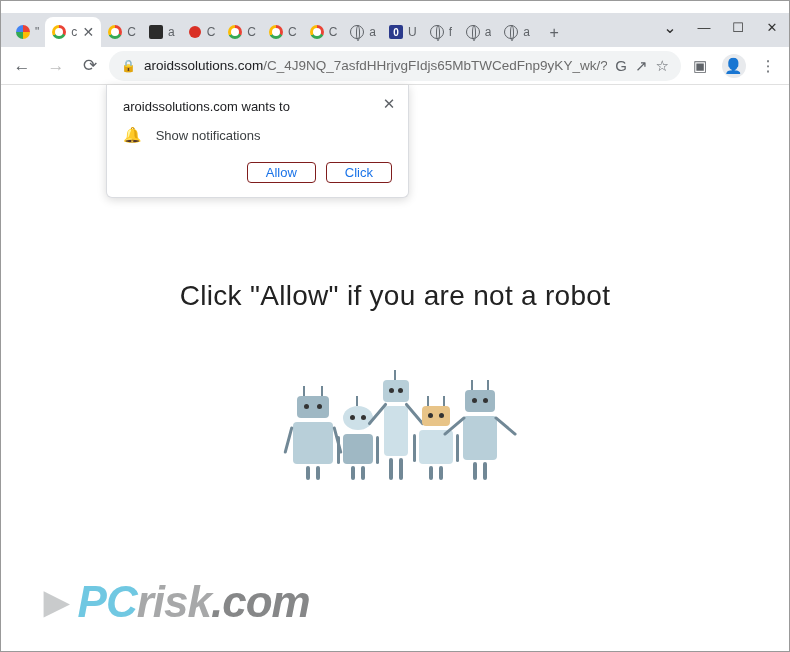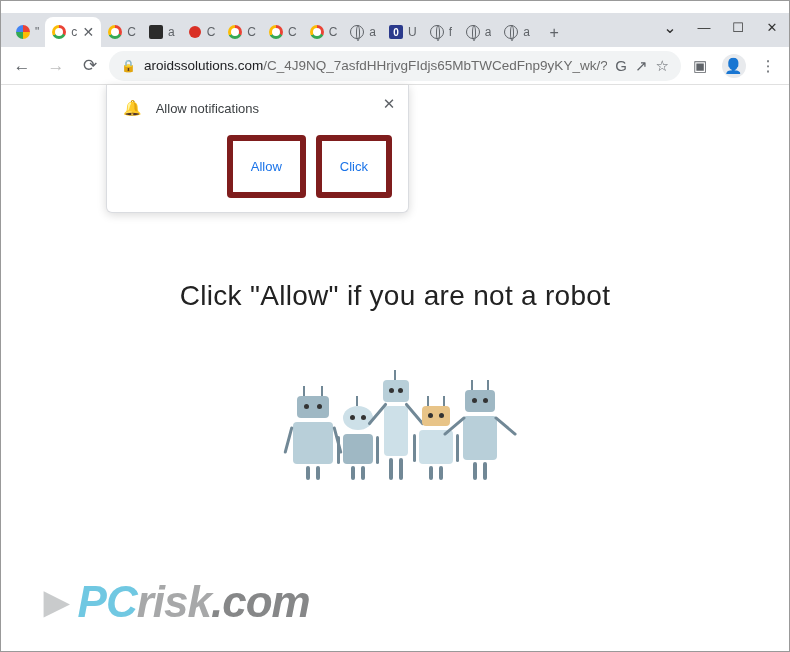--- a/index.html
+++ b/index.html
@@ -53,21 +53,21 @@
 .logo .com { color: #868788; font-weight: 600; }
 
 
 .prompt { position: absolute; left: 105px; top: 0; width: 303px; background: #fff; border: 1px solid #dadce0; border-top: none; border-radius: 0 0 6px 6px; box-shadow: 0 2px 10px rgba(0,0,0,0.15); padding: 14px 16px 14px 16px; }
 .prompt .pclose { position: absolute; right: 10px; top: 10px; font-size: 15px; color: #5f6368; cursor: pointer; width: 18px; height: 18px; display: flex; align-items: center; justify-content: center; }
 .prompt .ptitle { font-size: 13px; color: #202124; margin-bottom: 12px; }
 .prompt .prow { display: flex; align-items: center; gap: 14px; margin-bottom: 18px; }
 .prompt .pbell { color: #5f6368; font-size: 15px; }
 .prompt .plabel { font-size: 13px; color: #3c4043; }
 .prompt .pbtns { display: flex; justify-content: flex-end; gap: 10px; }
-.prompt .pbtn { border: 6px solid #7f1d1d; background: #fff; color: #1a73e8; font-size: 13px; padding: 18px 18px; border-radius: 4px; cursor: pointer; }
+.prompt .pbtn { border: 1px solid #7f1d1d; background: #fff; color: #1a73e8; font-size: 13px; padding: 2px 18px; border-radius: 4px; cursor: pointer; }
 
 
 .fi-google { background: conic-gradient(#ea4335 0 25%, #fbbc05 0 50%, #34a853 0 75%, #4285f4 0); border-radius: 50%; width: 14px; height: 14px; }
 .fi-chrome { background: conic-gradient(#ea4335 0 33%, #34a853 0 66%, #fbbc05 0); border-radius: 50%; width: 14px; height: 14px; position: relative; }
 .fi-chrome::after { content:""; position:absolute; inset: 3px; background:#fff; border-radius:50%; }
 .fi-dark { background:#2b2b2b; width:14px; height:14px; border-radius:2px; }
 .fi-red { background:#d93025; width:12px; height:12px; border-radius:50%; }
 .fi-globe { width:14px; height:14px; border:1.5px solid #5f6368; border-radius:50%; position:relative; }
 .fi-globe::before{content:"";position:absolute;left:5px;top:-1px;width:2px;height:14px;border:1px solid #5f6368;border-radius:50%;}
 .fi-blue { background:#2b3a8c; color:#fff; width:14px; height:14px; border-radius:2px; font-size:10px; font-weight:700; display:flex; align-items:center; justify-content:center; }
@@ -275,22 +275,23 @@
       </div>
     </div>
   </div>
 
   <div class="logo">
     <span class="p">►</span><span class="pc">PC</span><span class="risk">risk</span><span class="com">.com</span>
   </div>
 
   <div class="prompt">
     <div class="pclose">✕</div>
+    <div class="ptitle">aroidssolutions.com wants to</div>
     <div class="prow">
       <span class="pbell">🔔</span>
-      <span class="plabel">Allow notifications</span>
+      <span class="plabel">Show notifications</span>
     </div>
     <div class="pbtns">
       <button class="pbtn">Allow</button>
       <button class="pbtn">Click</button>
     </div>
   </div>
 </div>
 
 </body></html>

